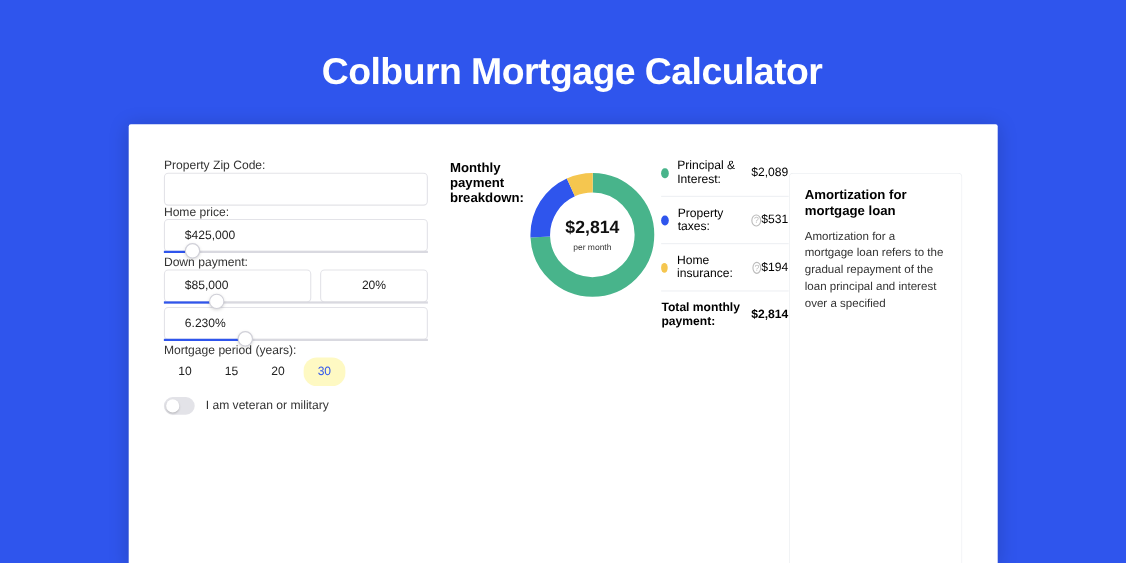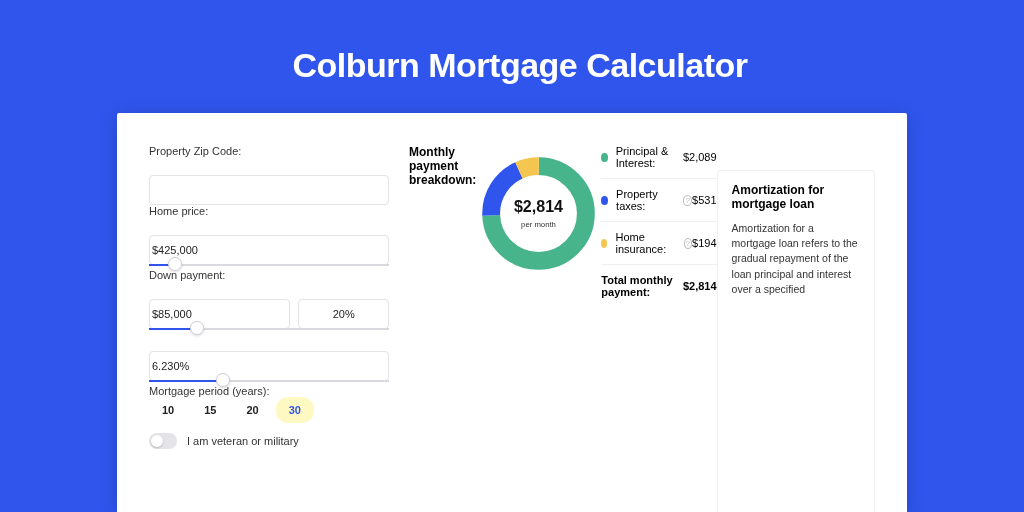--- a/index.html
+++ b/index.html
@@ -38,24 +38,23 @@
   }
   .label {
     font-size: 11px;
     color: #333;
   }
   .input {
     width: 100%;
     border: 1px solid #e3e3e8;
     border-radius: 4px;
     height: 30px;
-    padding: 0 2px;
+    padding: 0 18px;
     font-size: 11px;
     color: #222;
-    margin-top: 18px;
   }
   .slider-wrap { position: relative; height: 8px; margin-top:-4px;}
   .track {
     position: absolute; left:0; right:0; top:3px;
     height: 2px; background:#d9d9e0;
   }
   .track-fill {
     position:absolute; left:0; top:3px; height:2px; background:#2f55ed;
   }
   .thumb {
@@ -63,21 +62,21 @@
     width:14px; height:14px; border-radius:50%;
     background:#fff; border:1px solid #d0d0d8;
     box-shadow:0 1px 3px rgba(0,0,0,.15);
     transform: translateX(-50%);
   }
   .dp-row { display:flex; gap:8px; }
   .dp-row .input:first-child { flex: 1.6; }
   .dp-row .input:last-child { flex: 1; text-align: center; }
   .period-row { display:flex; gap:4px; }
   .period-btn {
-    font-size:11px; font-weight:700;
+    font-size:11px; font-weight:400;
     padding: 7px 13px;
     border-radius:4px;
     color:#222;
     cursor:pointer;
   }
   .period-btn.active { background:#fef9c3; color:#2f55ed;border-radius:12px; }
   .vet-row { display:flex; align-items:center; gap:10px; margin-top:10px;}
   .toggle {
     width:28px; height:16px; border-radius:10px; background:#e3e3e8; position:relative;
   }
@@ -95,21 +94,21 @@
     padding: 9px 0; border-top:1px solid #eef0f3;
     font-size:11px;
   }
   .row:first-child { border-top:none; padding-top:0;}
   .row.total { font-weight:700; border-top:1px solid #eef0f3;}
   .lg { display:flex; align-items:center; gap:8px;}
   .dot { width:9px; height:9px; border-radius:50%;}
   .info { width:11px; height:11px; border:1px solid #bbb; border-radius:50%; display:inline-flex; align-items:center; justify-content:center; font-size:8px; color:#bbb; margin-left:4px;}
   .amort {
     border:1px solid #eef0f3; border-bottom:none;
-    border-radius:4px 4px 0 0; padding:12px 14px 0; margin-top:25px;
+    border-radius:4px 4px 0 0; padding:12px 14px 0; margin-top:12px;
   }
   .amort h4{ font-size:12px; font-weight:700; margin-bottom:10px;}
   .amort p{ font-size:10.5px; color:#333; line-height:1.45;}
   .donut-center{ font-family:inherit; }
 </style>
 </head>
 <body>
 
 <div class="title">Colburn Mortgage Calculator</div>
 

